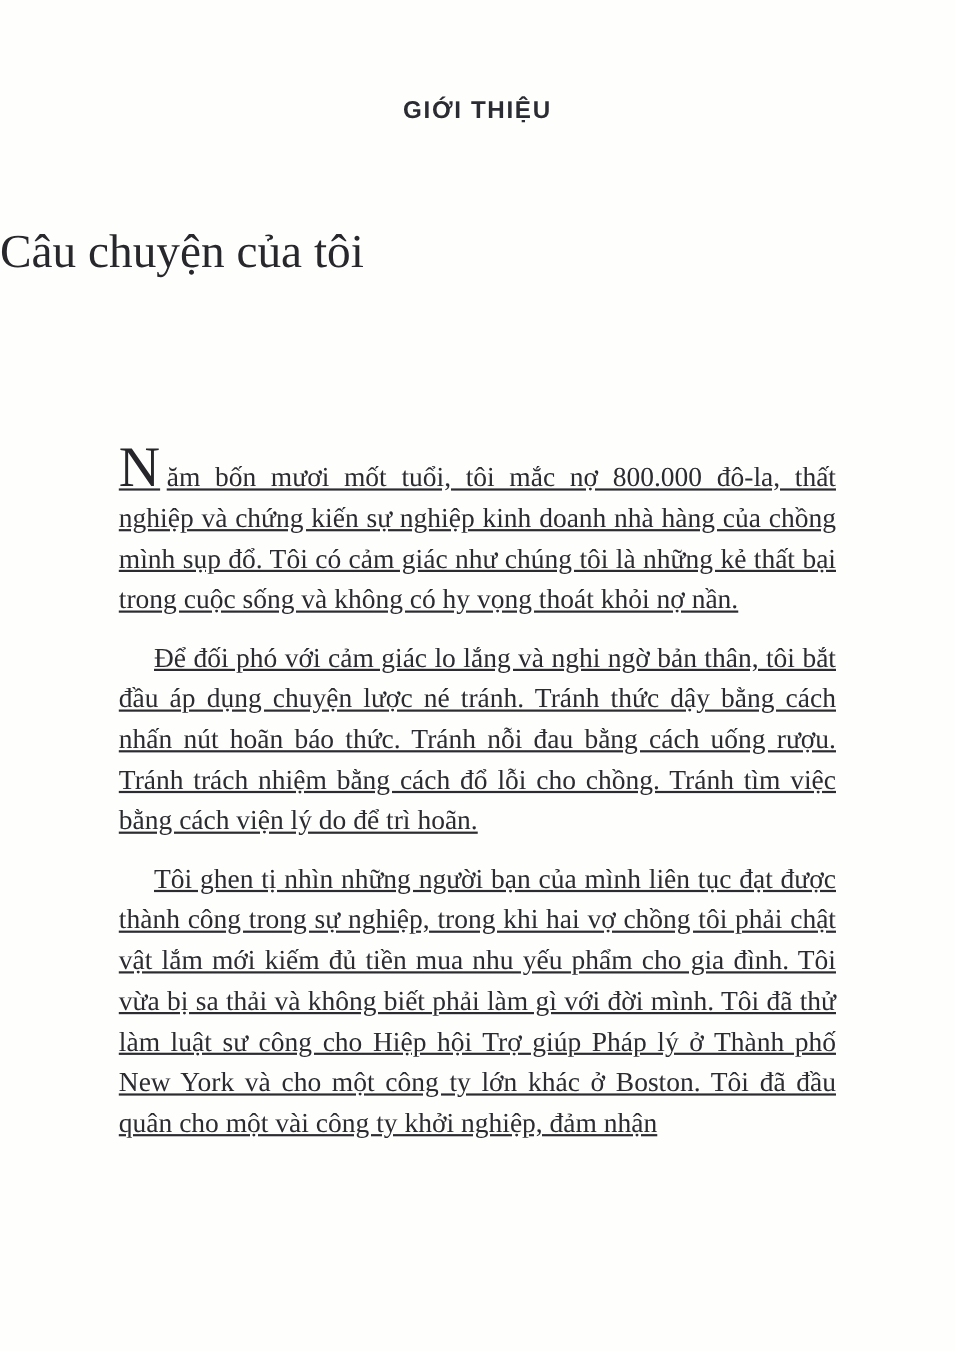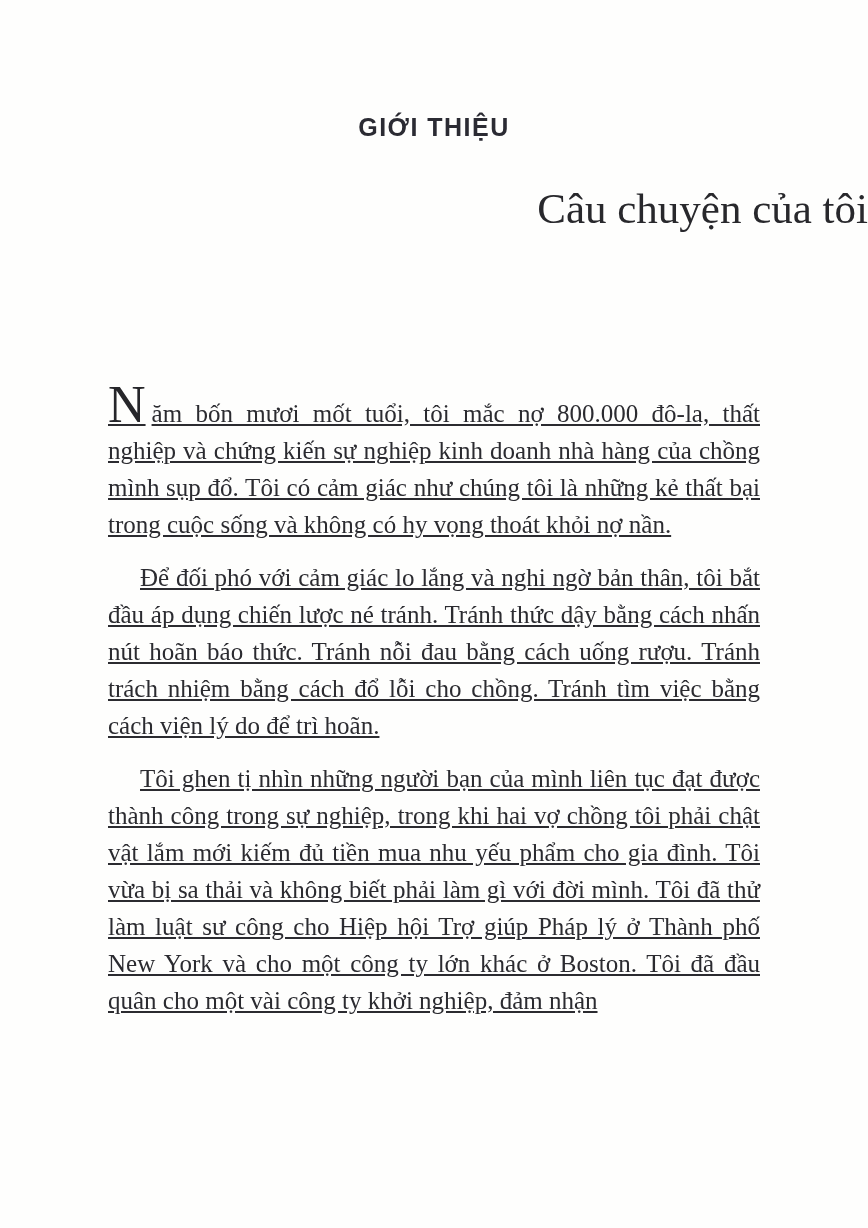--- a/index.html
+++ b/index.html
@@ -10,33 +10,33 @@
   .page {
     position: relative;
     width: 868px;
     height: 1228px;
     margin: 0 auto;
     background: #fefefd;
     color: #2b2b30;
     overflow: hidden;
   }
   .kicker {
-    padding-top: 111px;
+    padding-top: 84px;
     margin: 0;
     text-align: center;
     font-family: "Liberation Sans", sans-serif;
     font-weight: 600;
-    font-size: 25px;
+    font-size: 22px;
     line-height: 32px;
     letter-spacing: 1.5px;
     color: #2b2b33;
   }
   .title {
-    margin: 40px 0 0 0;
-    text-align: right;
+    margin: 88px 0 0 0;
+    text-align: left;
     font-family: "Liberation Serif", serif;
     font-weight: normal;
     font-size: 43px;
     line-height: 52px;
     color: #28282c;
   }
   .body-text {
     width: 652px;
     margin: 160px auto 0 auto;
     font-family: "Liberation Serif", serif;
@@ -66,18 +66,18 @@
 <div class="page">
 
   <header>
     <div class="kicker">GIỚI THIỆU</div>
     <h1 class="title">Câu chuyện của tôi</h1>
   </header>
 
   <main class="body-text">
     <p class="para"><span class="dropcap">N</span><span>ăm bốn mươi mốt tuổi, tôi mắc nợ 800.000 đô-la, thất nghiệp và chứng kiến sự nghiệp kinh doanh nhà hàng của chồng mình sụp đổ. Tôi có cảm giác như chúng tôi là những kẻ thất bại trong cuộc sống và không có hy vọng thoát khỏi nợ nần.</span></p>
 
-    <p class="para indent">Để đối phó với cảm giác lo lắng và nghi ngờ bản thân, tôi bắt đầu áp dụng chiến lược né tránh. Tránh thức dậy bằng cách nhấn nút hoãn báo thức. Tránh nỗi đau bằng cách uống rượu. Tránh trách nhiệm bằng cách đổ lỗi cho chồng. Tránh tìm việc bằng cách viện lý do để trì hoãn.</p>
+    <p class="para indent">Để đối phó với cảm giác lo lắng và nghi ngờ bản thân, tôi bắt đầu áp dụng chuyện lược né tránh. Tránh thức dậy bằng cách nhấn nút hoãn báo thức. Tránh nỗi đau bằng cách uống rượu. Tránh trách nhiệm bằng cách đổ lỗi cho chồng. Tránh tìm việc bằng cách viện lý do để trì hoãn.</p>
 
     <p class="para indent">Tôi ghen tị nhìn những người bạn của mình liên tục đạt được thành công trong sự nghiệp, trong khi hai vợ chồng tôi phải chật vật lắm mới kiếm đủ tiền mua nhu yếu phẩm cho gia đình. Tôi vừa bị sa thải và không biết phải làm gì với đời mình. Tôi đã thử làm luật sư công cho Hiệp hội Trợ giúp Pháp lý ở Thành phố New York và cho một công ty lớn khác ở Boston. Tôi đã đầu quân cho một vài công ty khởi nghiệp, đảm nhận</p>
   </main>
 
 </div>
 
 </body></html>

